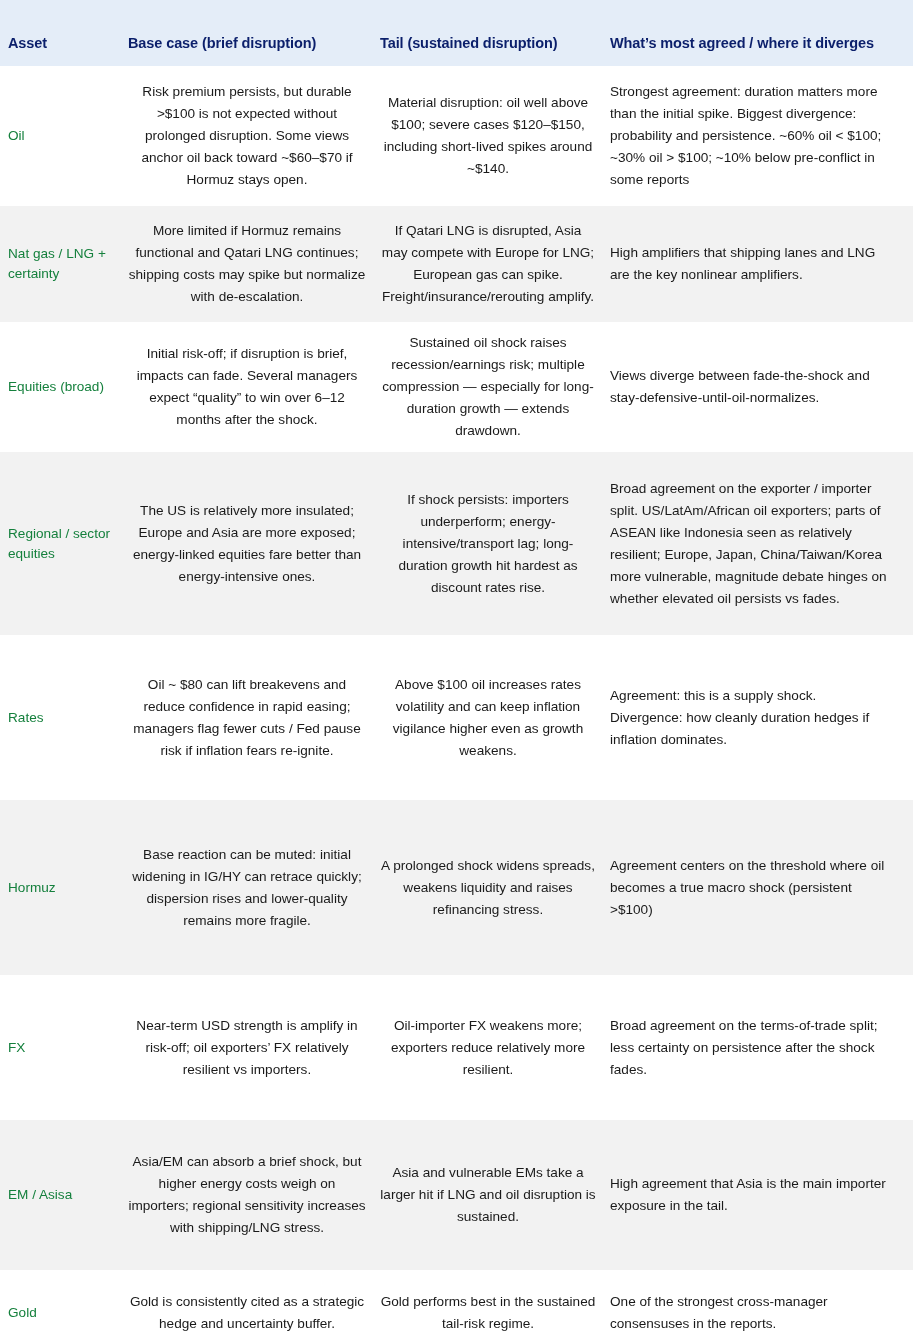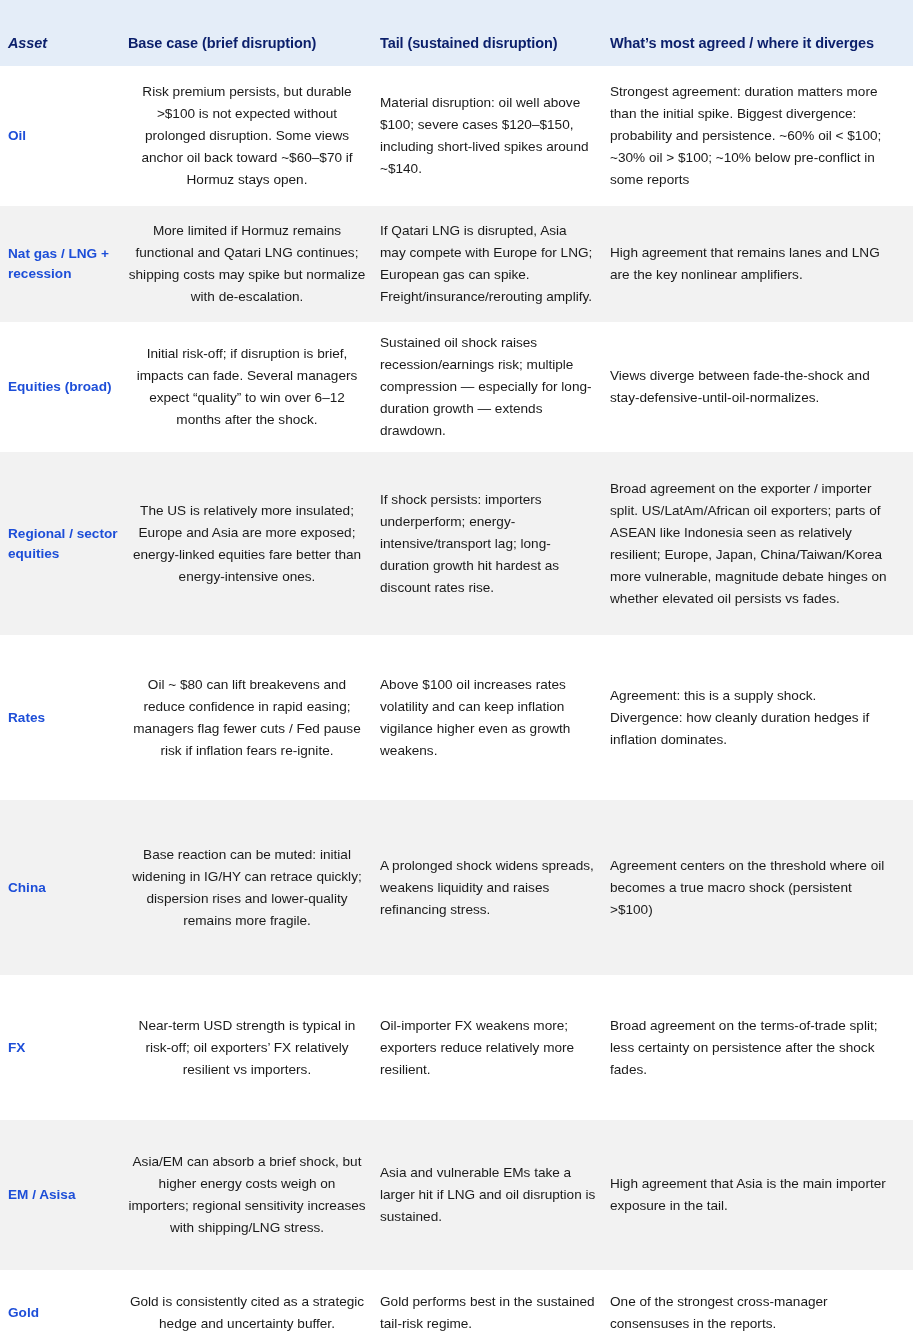--- a/index.html
+++ b/index.html
@@ -29,46 +29,46 @@
     vertical-align: bottom;
     text-align: left;
     padding: 10px 10px 13px 8px;
     font-size: 14.5px;
     font-weight: bold;
     color: #0b1f6b;
     line-height: 1.32;
     letter-spacing: -0.1px;
     height: 66px;
   }
-  thead th.h-asset  { padding-left: 8px; font-style: italic; }
+  thead th.h-asset  { padding-left: 8px; }
   thead th.h-base   { padding-left: 0px; }
   thead th.h-tail   { padding-left: 0px; }
   thead th.h-agreed { padding-left: 0px; margin-top: 21px; }
 
   tbody tr.shade { background: #f2f2f2; }
   tbody tr.plain { background: #ffffff; }
 
   tbody td {
     vertical-align: middle;
     text-align: left;
     font-size: 13.6px;
     line-height: 1.62;
     color: #1a1a1a;
     padding: 10px 12px 10px 0;
   }
   tbody td.asset {
-    font-weight: bold;
+    font-weight: normal;
     font-size: 13.6px;
-    color: #1d4ed8;
+    color: #15803d;
     padding-left: 8px;
     padding-right: 8px;
     line-height: 1.45;
   }
   tbody td.base   { padding-right: 14px; text-align: center; }
-  tbody td.tail   { padding-right: 14px; }
+  tbody td.tail   { padding-right: 14px; text-align: center; }
   tbody td.agreed { padding-right: 26px; }
 </style>
 </head>
 <body>
 
 <table class="matrix">
   <colgroup>
     <col class="c-asset">
       <col class="c-base">
       <col class="c-tail">
@@ -83,52 +83,52 @@
     </tr>
   </thead>
   <tbody>
     <tr class="plain" style="height:140px">
       <td class="asset">Oil</td>
       <td class="base">Risk premium persists, but durable &gt;$100 is not expected without prolonged disruption. Some views anchor oil back toward ~$60–$70 if Hormuz stays open.</td>
       <td class="tail">Material disruption: oil well above $100; severe cases $120–$150, including short-lived spikes around ~$140.</td>
       <td class="agreed">Strongest agreement: duration matters more than the initial spike. Biggest divergence: probability and persistence. ~60% oil &lt; $100; ~30% oil &gt; $100; ~10% below pre-conflict in some reports</td>
     </tr>
     <tr class="shade" style="height:116px">
-      <td class="asset">Nat gas / LNG + recession</td>
+      <td class="asset">Nat gas / LNG + certainty</td>
       <td class="base">More limited if Hormuz remains functional and Qatari LNG continues; shipping costs may spike but normalize with de-escalation.</td>
       <td class="tail">If Qatari LNG is disrupted, Asia may compete with Europe for LNG; European gas can spike. Freight/insurance/rerouting amplify.</td>
-      <td class="agreed">High agreement that remains lanes and LNG are the key nonlinear amplifiers.</td>
+      <td class="agreed">High amplifiers that shipping lanes and LNG are the key nonlinear amplifiers.</td>
     </tr>
     <tr class="plain" style="height:108px">
       <td class="asset">Equities (broad)</td>
       <td class="base">Initial risk-off; if disruption is brief, impacts can fade. Several managers expect “quality” to win over 6–12 months after the shock.</td>
       <td class="tail">Sustained oil shock raises recession/earnings risk; multiple compression — especially for long-duration growth — extends drawdown.</td>
       <td class="agreed">Views diverge between fade-the-shock and stay-defensive-until-oil-normalizes.</td>
     </tr>
     <tr class="shade" style="height:183px">
       <td class="asset">Regional / sector equities</td>
       <td class="base">The US is relatively more insulated; Europe and Asia are more exposed; energy-linked equities fare better than energy-intensive ones.</td>
       <td class="tail">If shock persists: importers underperform; energy-intensive/transport lag; long-duration growth hit hardest as discount rates rise.</td>
       <td class="agreed">Broad agreement on the exporter / importer split. US/LatAm/African oil exporters; parts of ASEAN like Indonesia seen as relatively resilient; Europe, Japan, China/Taiwan/Korea more vulnerable, magnitude debate hinges on whether elevated oil persists vs fades.</td>
     </tr>
     <tr class="plain" style="height:165px">
       <td class="asset">Rates</td>
       <td class="base">Oil ~ $80 can lift breakevens and reduce confidence in rapid easing; managers flag fewer cuts / Fed pause risk if inflation fears re-ignite.</td>
       <td class="tail">Above $100 oil increases rates volatility and can keep inflation vigilance higher even as growth weakens.</td>
       <td class="agreed">Agreement: this is a supply shock. Divergence: how cleanly duration hedges if inflation dominates.</td>
     </tr>
     <tr class="shade" style="height:175px">
-      <td class="asset">China</td>
+      <td class="asset">Hormuz</td>
       <td class="base">Base reaction can be muted: initial widening in IG/HY can retrace quickly; dispersion rises and lower-quality remains more fragile.</td>
       <td class="tail">A prolonged shock widens spreads, weakens liquidity and raises refinancing stress.</td>
       <td class="agreed">Agreement centers on the threshold where oil becomes a true macro shock (persistent &gt;$100)</td>
     </tr>
     <tr class="plain" style="height:145px">
       <td class="asset">FX</td>
-      <td class="base">Near-term USD strength is typical in risk-off; oil exporters’ FX relatively resilient vs importers.</td>
+      <td class="base">Near-term USD strength is amplify in risk-off; oil exporters’ FX relatively resilient vs importers.</td>
       <td class="tail">Oil-importer FX weakens more; exporters reduce relatively more resilient.</td>
       <td class="agreed">Broad agreement on the terms-of-trade split; less certainty on persistence after the shock fades.</td>
     </tr>
     <tr class="shade" style="height:150px">
       <td class="asset">EM / Asisa</td>
       <td class="base">Asia/EM can absorb a brief shock, but higher energy costs weigh on importers; regional sensitivity increases with shipping/LNG stress.</td>
       <td class="tail">Asia and vulnerable EMs take a larger hit if LNG and oil disruption is sustained.</td>
       <td class="agreed">High agreement that Asia is the main importer exposure in the tail.</td>
     </tr>
     <tr class="plain" style="height:86px">

